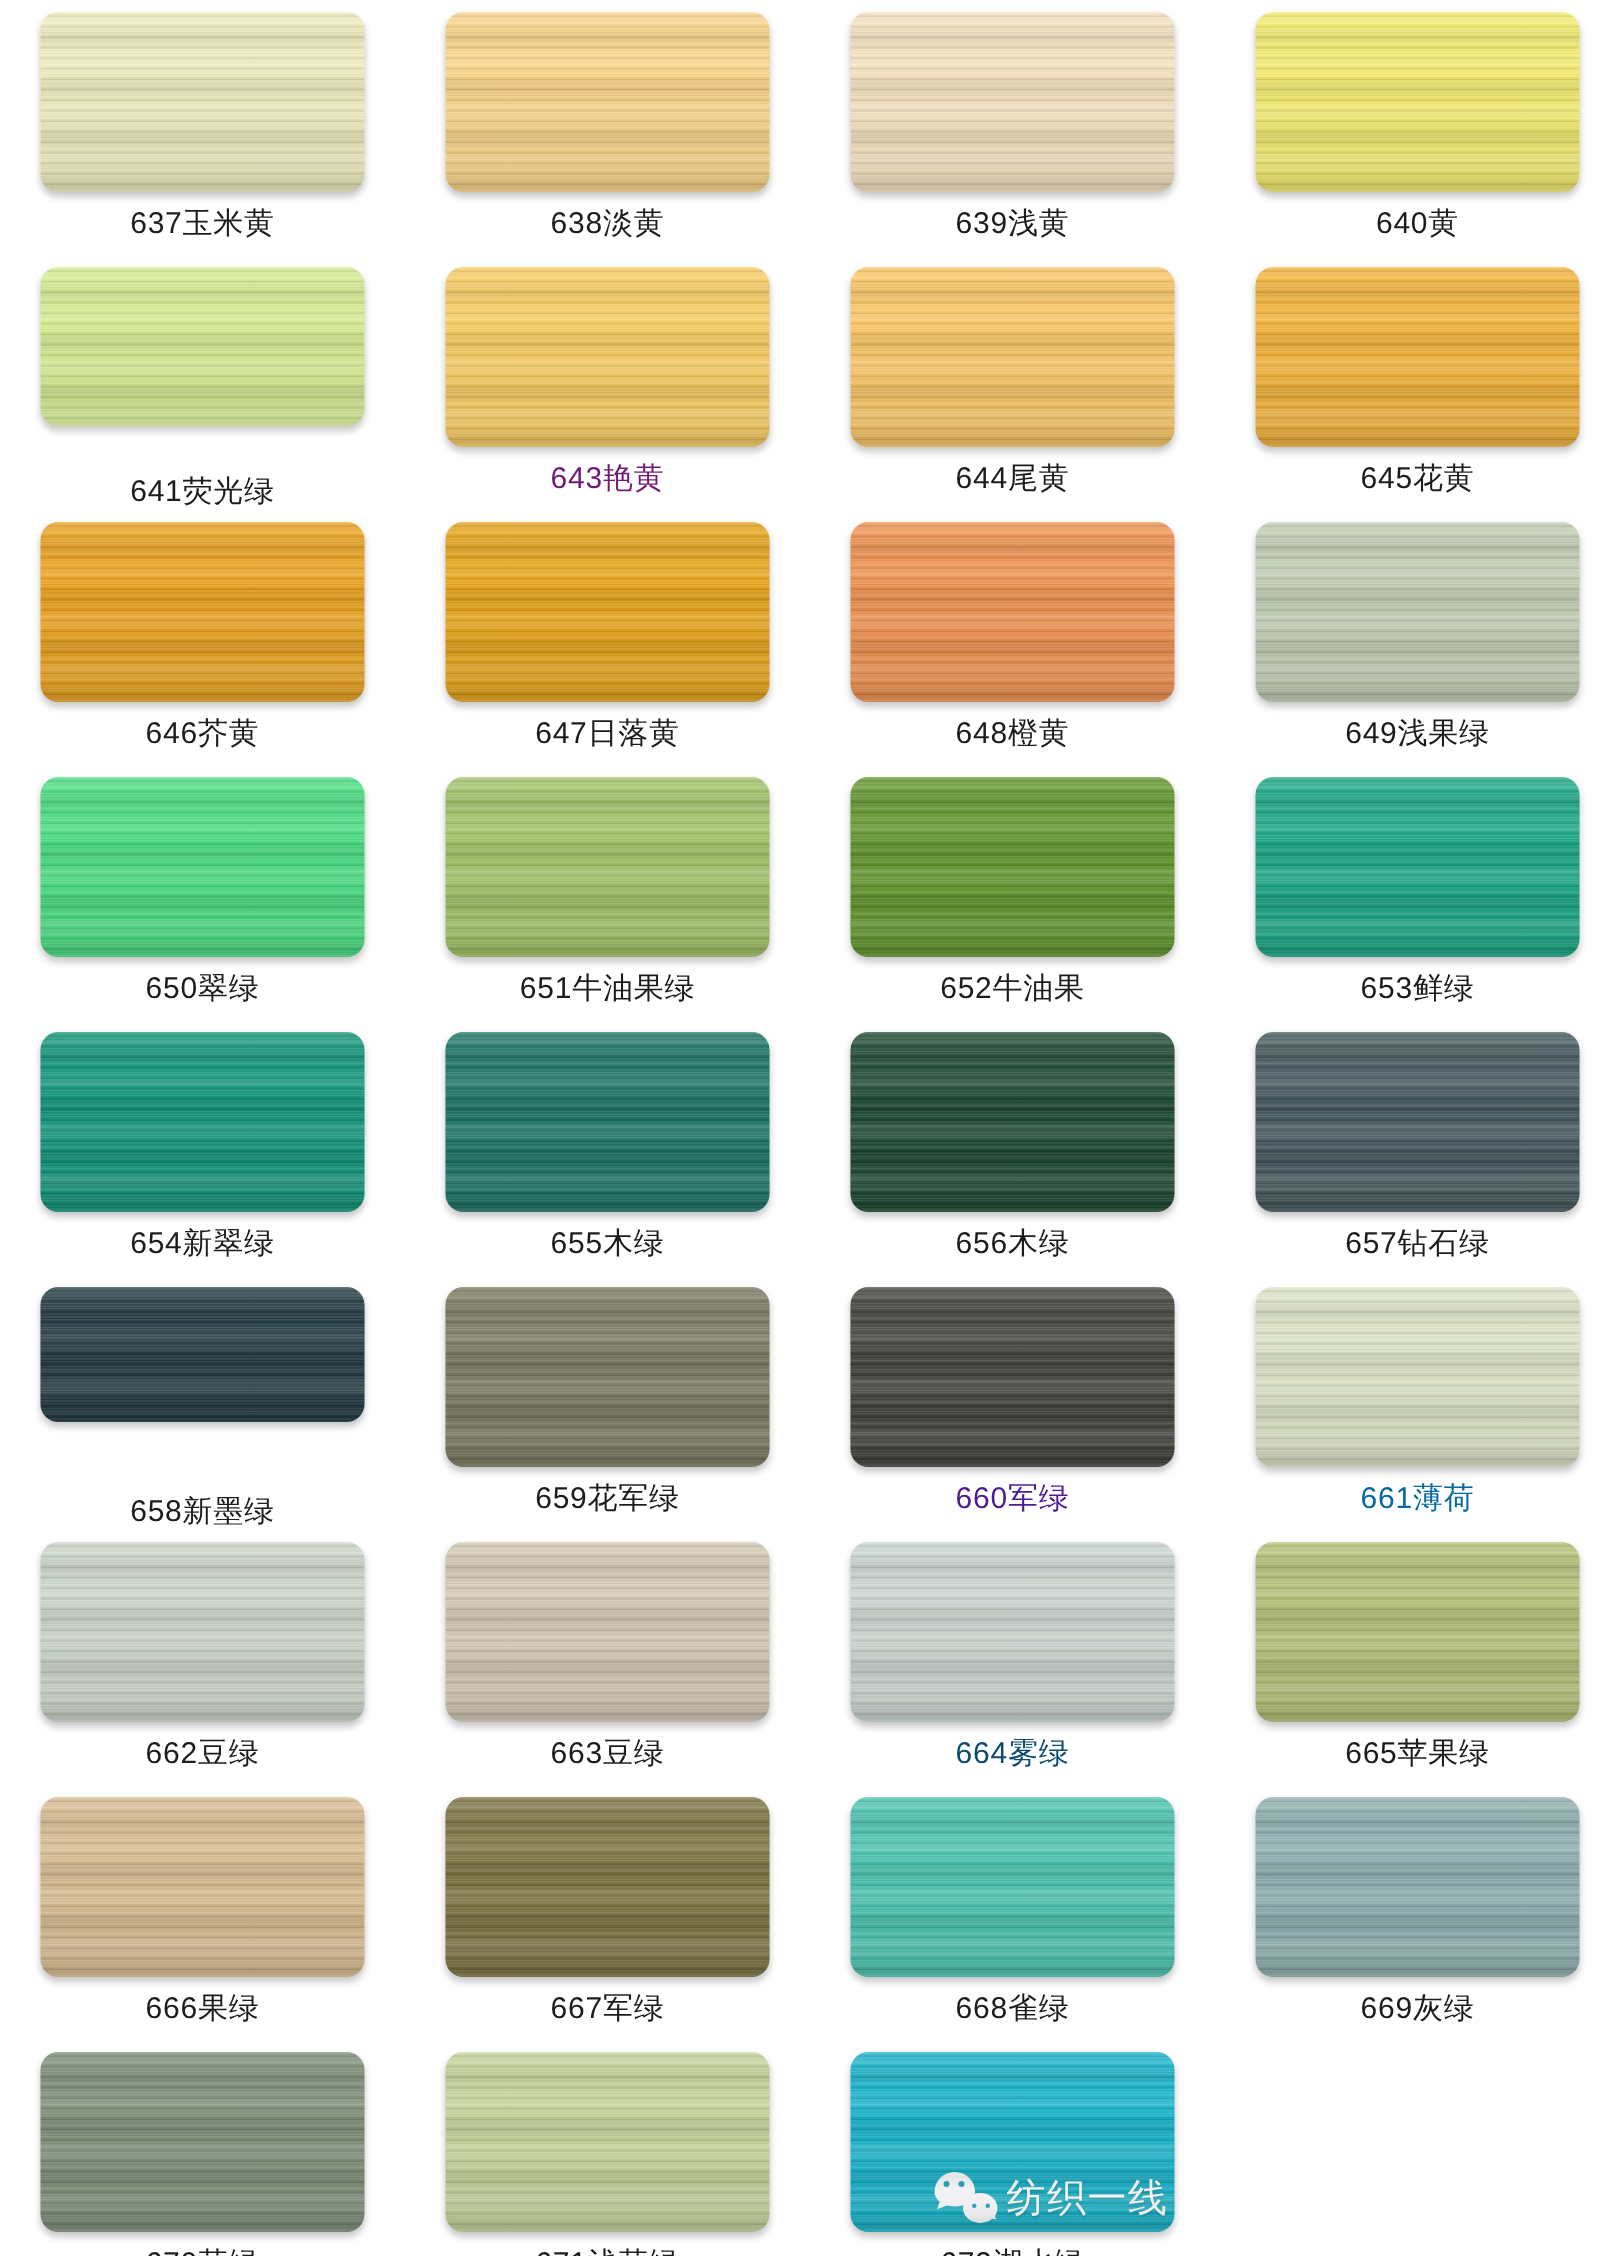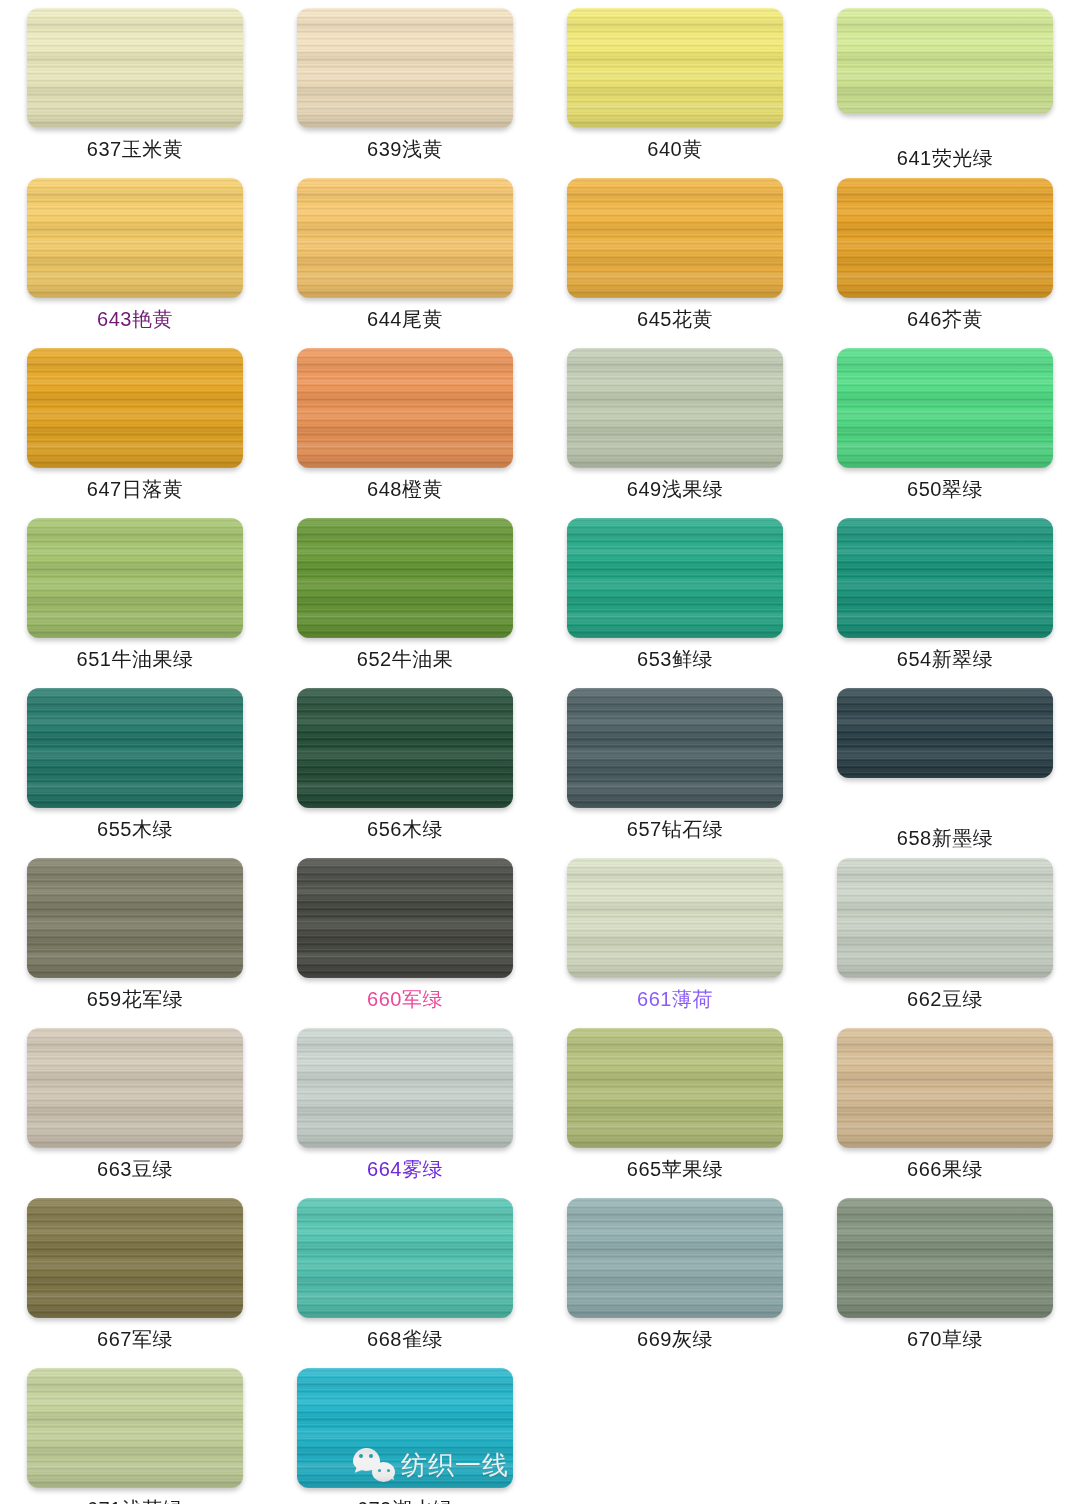--- a/index.html
+++ b/index.html
@@ -178,20 +178,24 @@
 </head>
 <body>
 
 <div id="color-card">
   <div class="swatch-grid">
       <div class="swatch-cell">
         <div class="swatch-chip" style="background-color: rgb(239, 237, 190);"></div>
         <div class="swatch-label" style="color: rgb(28, 28, 28);">637玉米黄</div>
       </div>
       <div class="swatch-cell">
+        <div class="swatch-chip" style="background-color: rgb(251, 214, 138);"></div>
+        <div class="swatch-label" style="color: rgb(28, 28, 28);">638淡黄</div>
+      </div>
+      <div class="swatch-cell">
         <div class="swatch-chip" style="background-color: rgb(246, 227, 192);"></div>
         <div class="swatch-label" style="color: rgb(28, 28, 28);">639浅黄</div>
       </div>
       <div class="swatch-cell">
         <div class="swatch-chip" style="background-color: rgb(245, 236, 112);"></div>
         <div class="swatch-label" style="color: rgb(28, 28, 28);">640黄</div>
       </div>
       <div class="swatch-cell">
         <div class="swatch-chip" style="background-color: rgb(214, 237, 147);"></div>
         <div class="swatch-label" style="color: rgb(28, 28, 28); margin-top: 32px;">641荧光绿</div>
@@ -259,37 +263,37 @@
       <div class="swatch-cell">
         <div class="swatch-chip" style="background-color: rgb(37, 60, 68);"></div>
         <div class="swatch-label" style="color: rgb(28, 28, 28); margin-top: 48px;">658新墨绿</div>
       </div>
       <div class="swatch-cell">
         <div class="swatch-chip" style="background-color: rgb(122, 122, 98);"></div>
         <div class="swatch-label" style="color: rgb(28, 28, 28);">659花军绿</div>
       </div>
       <div class="swatch-cell">
         <div class="swatch-chip" style="background-color: rgb(65, 67, 60);"></div>
-        <div class="swatch-label" style="color: #ec4899;">660军绿</div>
+        <div class="swatch-label" style="color: #4c1d95;">660军绿</div>
       </div>
       <div class="swatch-cell">
         <div class="swatch-chip" style="background-color: rgb(221, 228, 199);"></div>
-        <div class="swatch-label" style="color: #8b5cf6;">661薄荷</div>
+        <div class="swatch-label" style="color: #0369a1;">661薄荷</div>
       </div>
       <div class="swatch-cell">
         <div class="swatch-chip" style="background-color: rgb(205, 214, 201);"></div>
         <div class="swatch-label" style="color: rgb(28, 28, 28);">662豆绿</div>
       </div>
       <div class="swatch-cell">
         <div class="swatch-chip" style="background-color: rgb(212, 201, 182);"></div>
         <div class="swatch-label" style="color: rgb(28, 28, 28);">663豆绿</div>
       </div>
       <div class="swatch-cell">
         <div class="swatch-chip" style="background-color: rgb(203, 214, 208);"></div>
-        <div class="swatch-label" style="color: #6d28d9;">664雾绿</div>
+        <div class="swatch-label" style="color: #0c4a6e;">664雾绿</div>
       </div>
       <div class="swatch-cell">
         <div class="swatch-chip" style="background-color: rgb(180, 193, 119);"></div>
         <div class="swatch-label" style="color: rgb(28, 28, 28);">665苹果绿</div>
       </div>
       <div class="swatch-cell">
         <div class="swatch-chip" style="background-color: rgb(217, 189, 146);"></div>
         <div class="swatch-label" style="color: rgb(28, 28, 28);">666果绿</div>
       </div>
       <div class="swatch-cell">

